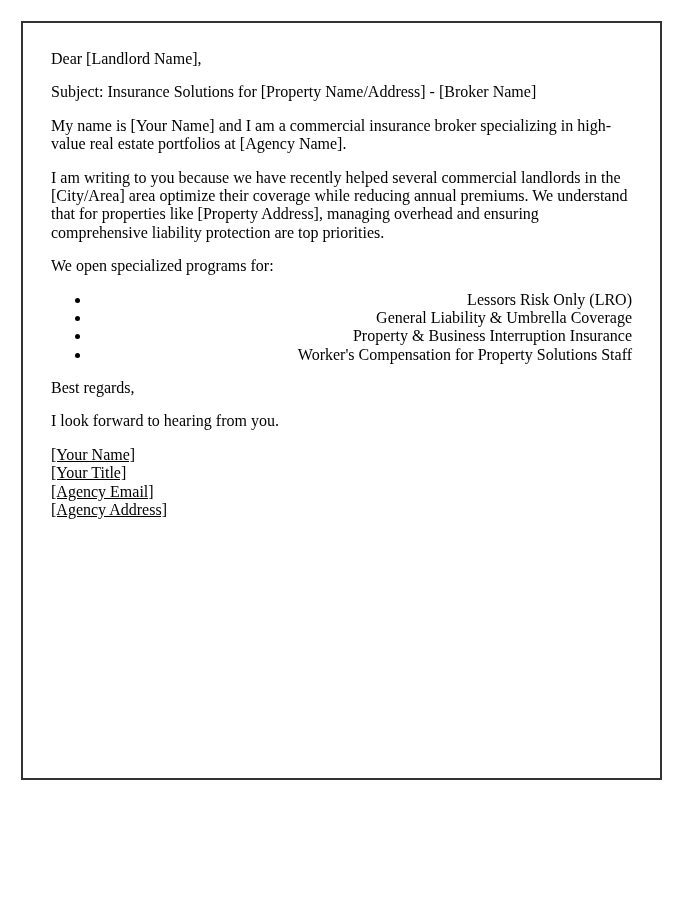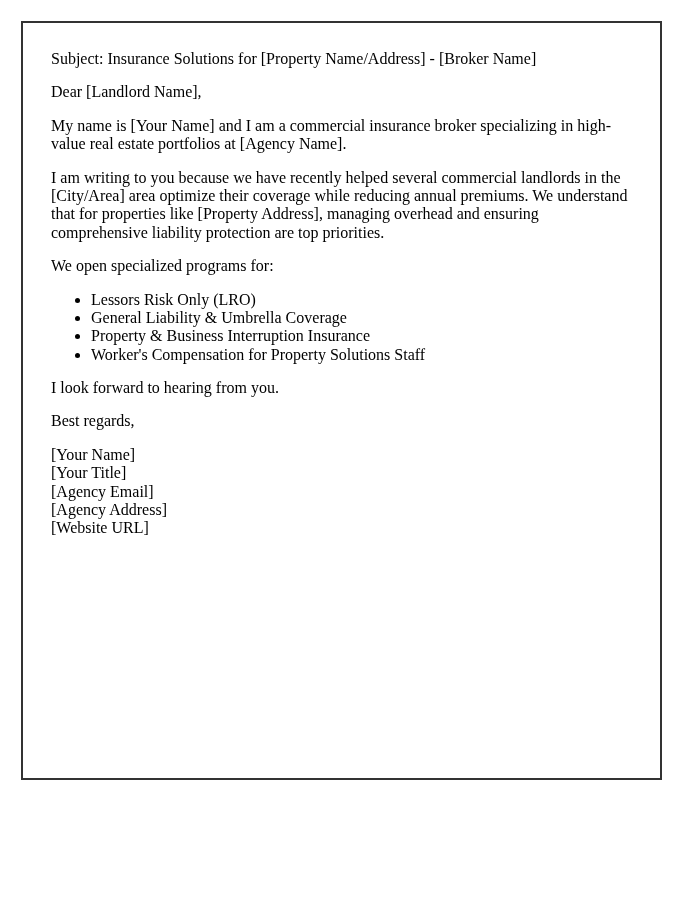--- a/index.html
+++ b/index.html
@@ -28,46 +28,47 @@
     line-height: 1.15;
     overflow: hidden;
   }
   .letter-box p {
     margin: 15px 0;
   }
   .letter-box ul {
     margin: 15px 0;
     padding-left: 40px;
     list-style-type: disc;
+    text-align: right;
   }
   .letter-box li {
     margin: 0;
     padding: 0;
   }
   .signature span {
     display: block;
+    text-decoration: underline;
   }
 </style>
 </head>
 <body>
 
 <div class="letter-box">
+  <p>Dear [Landlord Name],</p>
   <p>Subject: Insurance Solutions for [Property Name/Address] - [Broker Name]</p>
-  <p>Dear [Landlord Name],</p>
   <p>My name is [Your Name] and I am a commercial insurance broker specializing in high-value real estate portfolios at [Agency Name].</p>
   <p>I am writing to you because we have recently helped several commercial landlords in the [City/Area] area optimize their coverage while reducing annual premiums. We understand that for properties like [Property Address], managing overhead and ensuring comprehensive liability protection are top priorities.</p>
   <p>We open specialized programs for:</p>
   <ul>
     <li>Lessors Risk Only (LRO)</li>
     <li>General Liability &amp; Umbrella Coverage</li>
     <li>Property &amp; Business Interruption Insurance</li>
     <li>Worker's Compensation for Property Solutions Staff</li>
   </ul>
+  <p>Best regards,</p>
   <p>I look forward to hearing from you.</p>
-  <p>Best regards,</p>
   <p class="signature">
     <span>[Your Name]</span>
     <span>[Your Title]</span>
     <span>[Agency Email]</span>
     <span>[Agency Address]</span>
-    <span>[Website URL]</span>
   </p>
 </div>
 
 </body></html>

